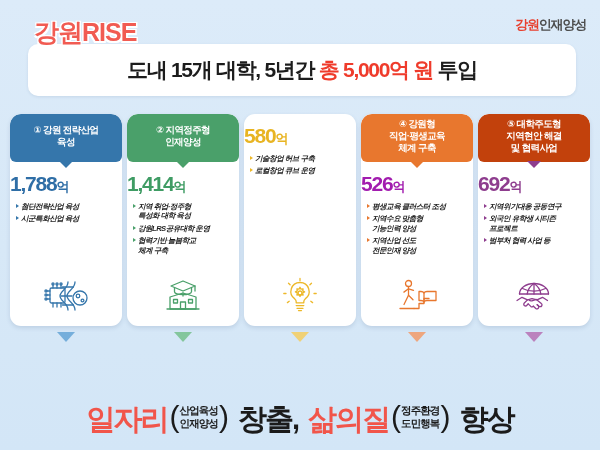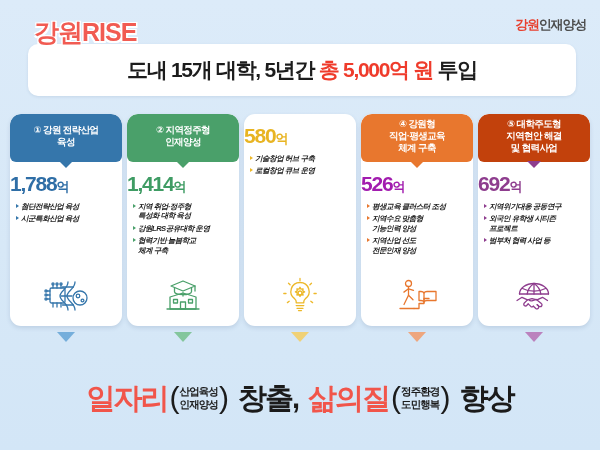--- a/index.html
+++ b/index.html
@@ -121,21 +121,21 @@
     border-left: 9px solid transparent;
     border-right: 9px solid transparent;
     border-top: 10px solid currentColor;
     opacity: .92;
   }
 
   
   .footer {
     position: absolute; left: 0; right: 0; top: 362px;
     height: 72px;
-    display: flex; align-items: center; justify-content: center;
+    display: flex; align-items: flex-end; justify-content: center;
     gap: 2px;
   }
   .f-big {
     font-size: 29px; font-weight: 900; letter-spacing: -2px;
     line-height: 1;
   }
   .f-red { color: #f1554a; }
   .f-dark { color: #1b1b1b; }
   .paren {
     display: flex; align-items: center;

